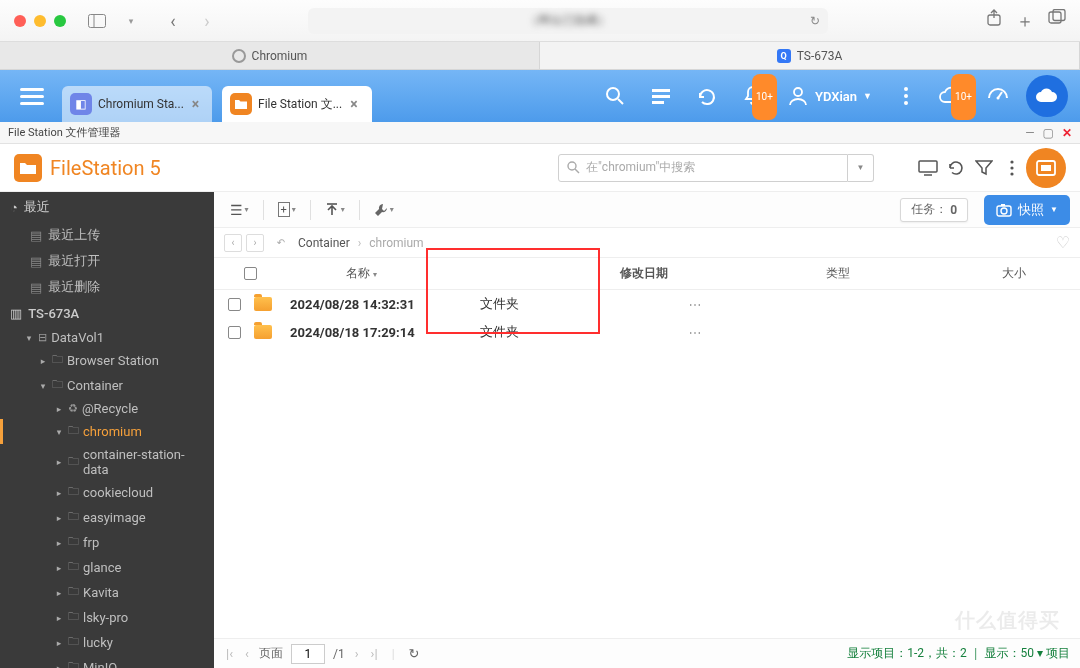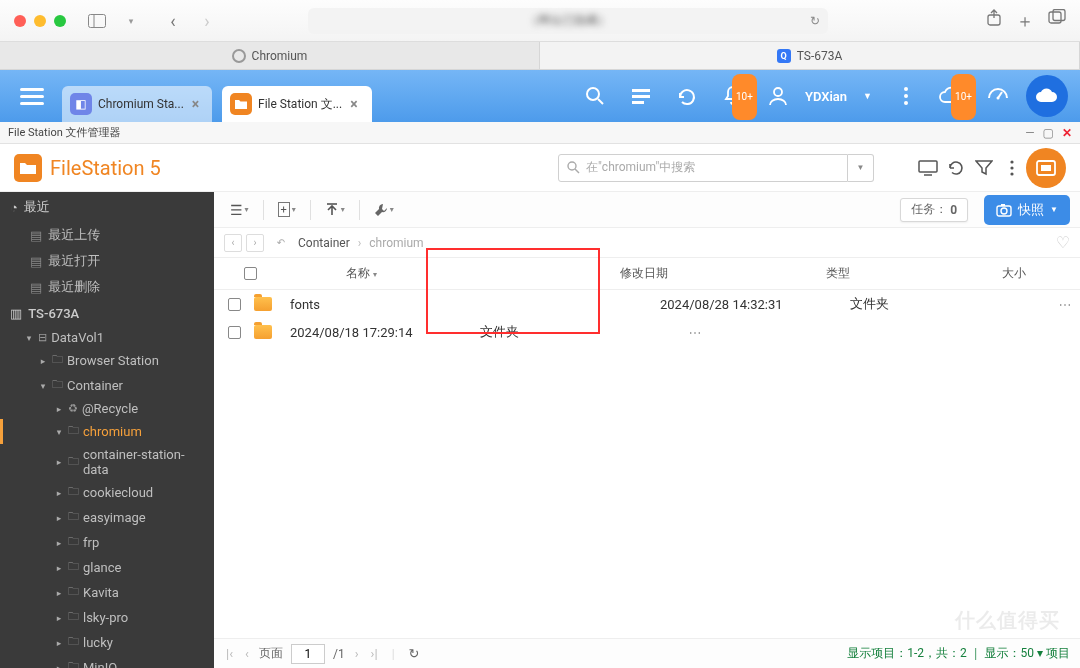--- a/index.html
+++ b/index.html
@@ -24,21 +24,21 @@
 .hamb { width:40px; display:flex; flex-direction:column; gap:4px; cursor:pointer; align-items:center; }
 .hamb span { height:3px; width:24px; background:#fff; border-radius:2px; }
 .apptab { height:36px; background:#fff; border-radius:6px 6px 0 0; padding:0 8px 0 8px; display:flex; align-items:center; gap:6px; font-size:12px; color:#333; min-width:150px; position:relative; top:8px; }
 .apptab.active { background:#fff; }
 .apptab.inactive { background:rgba(255,255,255,0.55); }
 .apptab .close { color:#888; font-size:14px; font-weight:bold; margin-left:2px; }
 .apptab .aicon { width:22px; height:22px; border-radius:5px; display:flex; align-items:center; justify-content:center; color:#fff; font-size:12px; }
 .qtsbar .spacer { flex:1; }
 .tbicon { width:36px; height:36px; display:flex; align-items:center; justify-content:center; border-radius:8px; position:relative; color:#fff; font-size:18px; }
 .tbicon .badge { position:absolute; top:-4px; right:-6px; background:#ff8a2a; color:#fff; font-size:10px; padding:16px 4px; border-radius:8px; line-height:14px;margin-left:11px; }
-.userbox { display:flex; align-items:center; gap:16px; font-size:13px; padding:0 6px; }
+.userbox { display:flex; align-items:center; gap:6px; font-size:13px; padding:0 6px; }
 .cloudbtn { width:42px; height:42px; background:#1f6fe0; border-radius:50%; display:flex; align-items:center; justify-content:center; }
 
 
 .wintitle { height:22px; background:#f7f7f7; border-bottom:1px solid #e2e2e2; display:flex; align-items:center; padding:0 8px; font-size:11px; color:#444; }
 .wintitle .winbtns { margin-left:auto; display:flex; gap:8px; color:#888; font-size:12px; }
 .wintitle .winbtns .x { color:#e23; font-weight:bold; }
 
 
 .fshead { height:48px; background:#fff; display:flex; align-items:center; padding:0 14px; gap:0; border-bottom:1px solid #eee; }
 .fshead .logo { display:flex; align-items:center; gap:8px; color:#f08522; font-size:20px; font-weight:400; }
@@ -77,21 +77,21 @@
 .crumbbar .heart { margin-left:auto; color:#ccc; font-size:16px; }
 .crumbbar .seg { color:#555; }
 .crumbbar .seg.cur { color:#aaa; }
 .crumbbar .sep { color:#bbb; }
 
 .colhead { height:32px; border-bottom:1px solid #eee; display:flex; align-items:center; font-size:12px; color:#555; }
 .colhead > div { padding:0 8px;margin-left:16px; }
 .ck { width:40px; display:flex; justify-content:center; }
 .c-icon { width:36px; }
 .c-name { flex:1; }
-.c-date { width:190px; }
+.c-date { width:190px;font-weight:bold; }
 .c-type { width:120px; }
 .c-size { width:80px; text-align:right; }
 .c-more { width:30px; text-align:center; color:#888; }
 .cbox { width:13px; height:13px; border:1.5px solid #888; border-radius:2px; background:#fff; }
 
 .row { height:28px; display:flex; align-items:center; font-size:13px; color:#333; }
 .row .foldic { width:18px; height:14px; background:linear-gradient(#ffc04d,#f5a030); border-radius:2px; position:relative; }
 .row .foldic::before{ content:""; position:absolute; top:-3px; left:0; width:8px; height:3px; background:#f5a030; border-radius:2px 2px 0 0; }
 
 .redbox { position:absolute; left:212px; top:56px; width:174px; height:86px; border:2px solid #ff2e2e; pointer-events:none; }
@@ -455,21 +455,20 @@
     </div>
 
     <div id="rows-container">
         <div class="row">
     <div class="ck">
             <div class="cbox"></div>
           </div>
     <div class="c-icon">
             <div class="foldic"></div>
           </div>
-    <div class="c-name">fonts</div>
     <div class="c-date">2024/08/28 14:32:31</div>
     <div class="c-type">文件夹</div>
     <div class="c-size"></div>
     <div class="c-more">⋯</div>
   </div>
         <div class="row">
     <div class="ck">
             <div class="cbox"></div>
           </div>
     <div class="c-icon">

